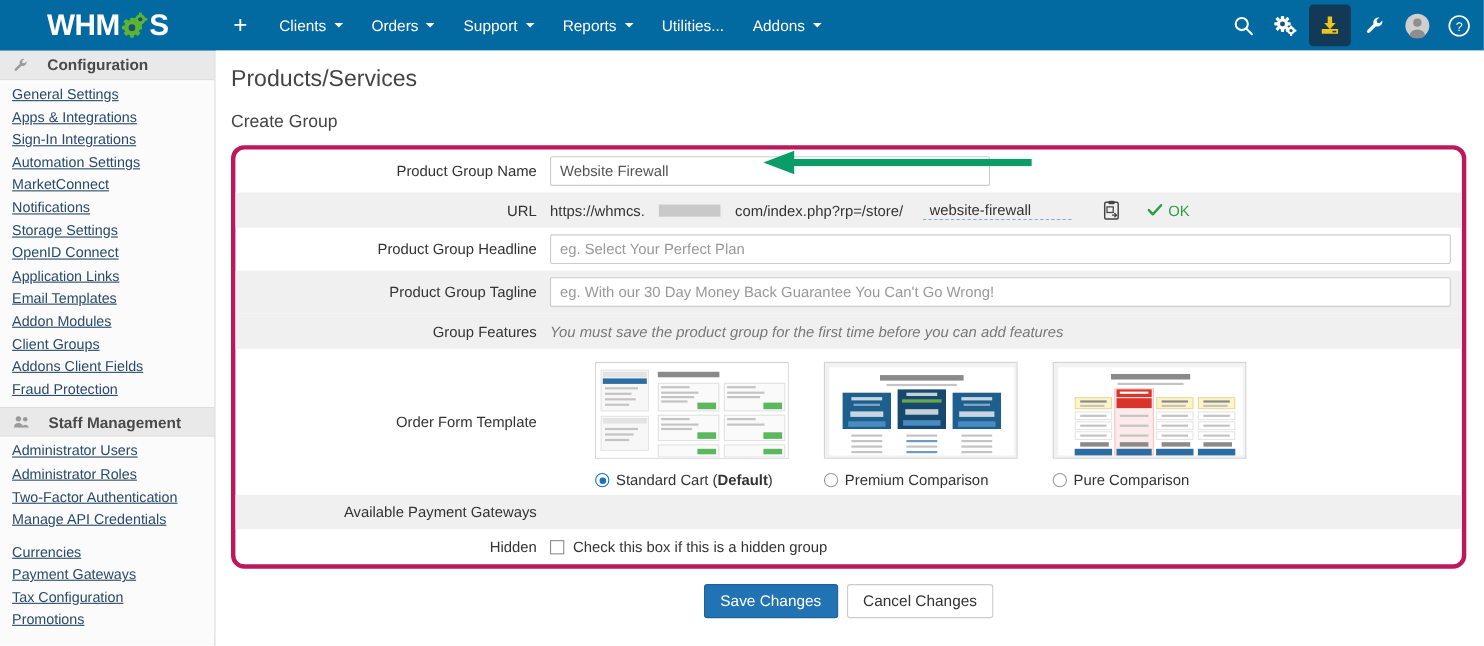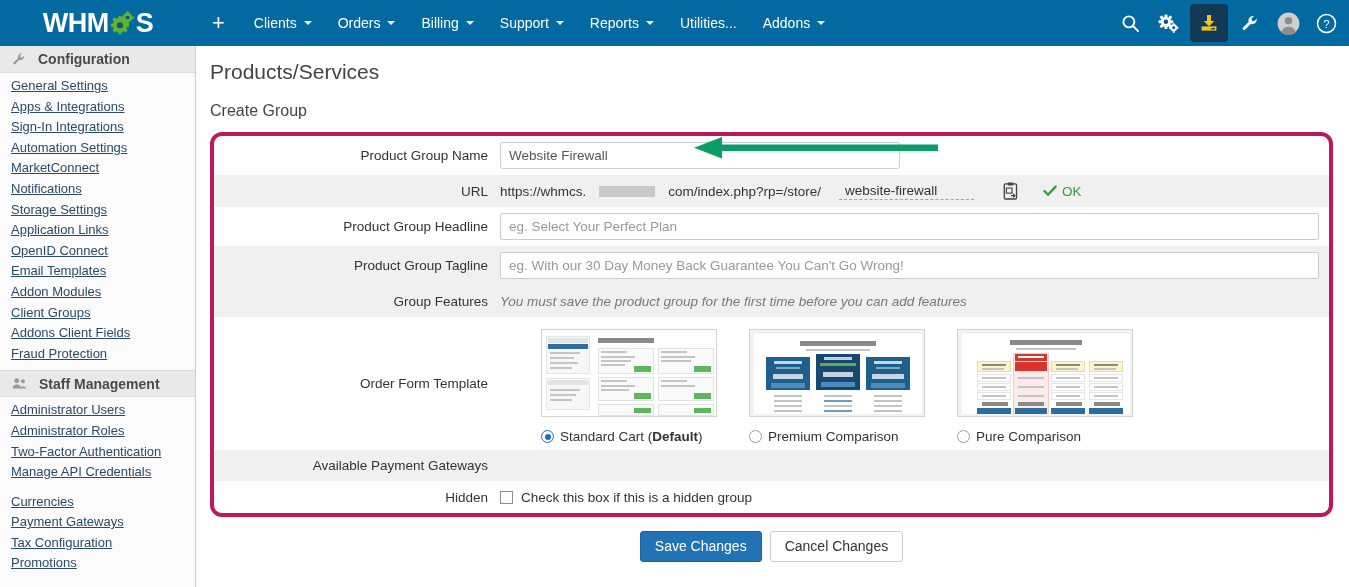--- a/index.html
+++ b/index.html
@@ -70,21 +70,21 @@
     background: #fbfbfb;
     border-right: 1px solid #ccc;
     height: 541px; overflow: hidden;
   }
   .side-section-head {
     background: #e9e9e9;
     border-top: 1px solid #dcdcdc;
     border-bottom: 1px solid #dcdcdc;
     padding: 5px 8px 5px 12px;
     font-size: 14px; font-weight: bold; color: #4a4a4a;
-    display: flex; align-items: center; gap: 12px;
+    display: flex; align-items: center; gap: 17px;
     height: 27px;
   }
   .side-section-head:first-child { border-top: none; }
   .side-links { padding: 3px 0 6px 0; background: #fbfbfb; }
   .side-link {
     display: block; padding: 1px 10px 1px 11px;
     color: #2a4a6b; font-size: 13px;
     text-decoration: underline; cursor: pointer;
     line-height: 18.6px; white-space: nowrap;
   }
@@ -243,24 +243,20 @@
 
   <div class="nav-item">
     <span>Clients</span>
     <span class="caret"></span>
   </div>
   <div class="nav-item">
     <span>Orders</span>
     <span class="caret"></span>
   </div>
   <div class="nav-item">
-    <span>Billing</span>
-    <span class="caret"></span>
-  </div>
-  <div class="nav-item">
     <span>Support</span>
     <span class="caret"></span>
   </div>
   <div class="nav-item">
     <span>Reports</span>
     <span class="caret"></span>
   </div>
   <div class="nav-item">
     <span>Utilities...</span>
   </div>
@@ -337,22 +333,22 @@
       <span>Configuration</span>
     </div>
     <div class="side-links">
       <a class="side-link">General Settings</a>
       <a class="side-link">Apps &amp; Integrations</a>
       <a class="side-link">Sign-In Integrations</a>
       <a class="side-link">Automation Settings</a>
       <a class="side-link">MarketConnect</a>
       <a class="side-link">Notifications</a>
       <a class="side-link">Storage Settings</a>
+      <a class="side-link">OpenID Connect</a>
       <a class="side-link">Application Links</a>
-      <a class="side-link">OpenID Connect</a>
       <a class="side-link">Email Templates</a>
       <a class="side-link">Addon Modules</a>
       <a class="side-link">Client Groups</a>
       <a class="side-link">Addons Client Fields</a>
       <a class="side-link">Fraud Protection</a>
     </div>
 
     <div class="side-section-head">
       <svg width="15" height="13" viewBox="0 0 22 18">
         <g fill="#9a9a9a">

